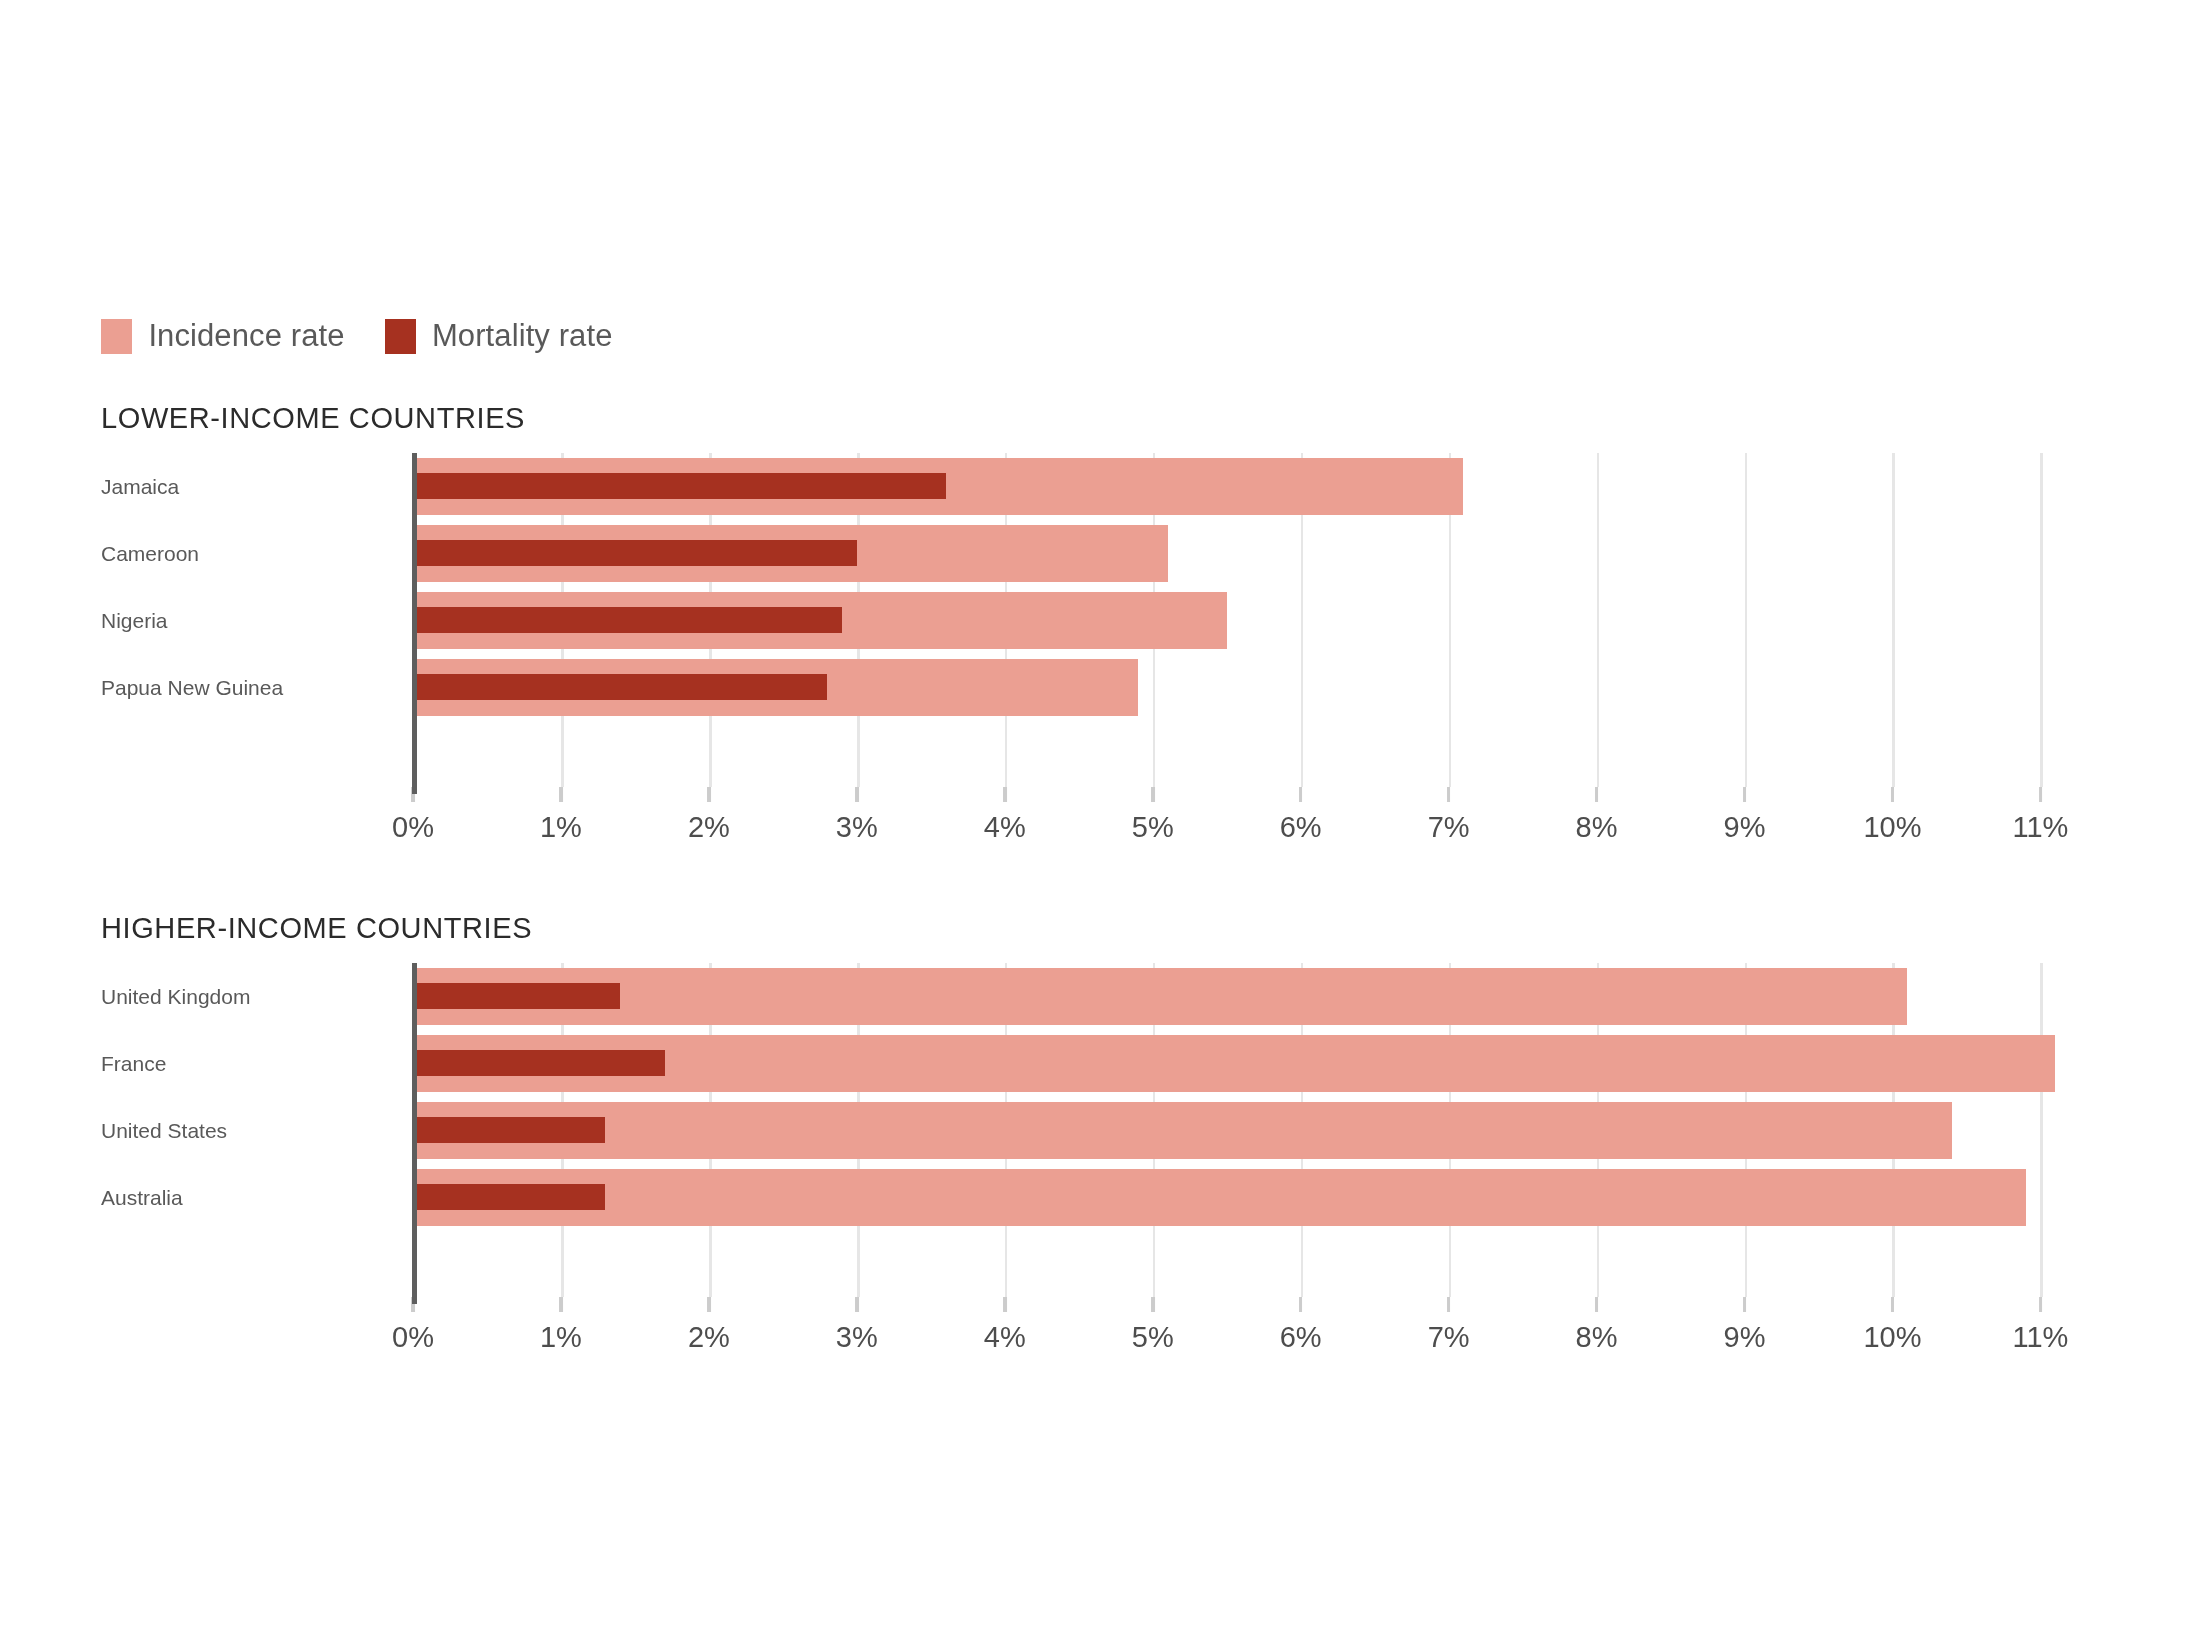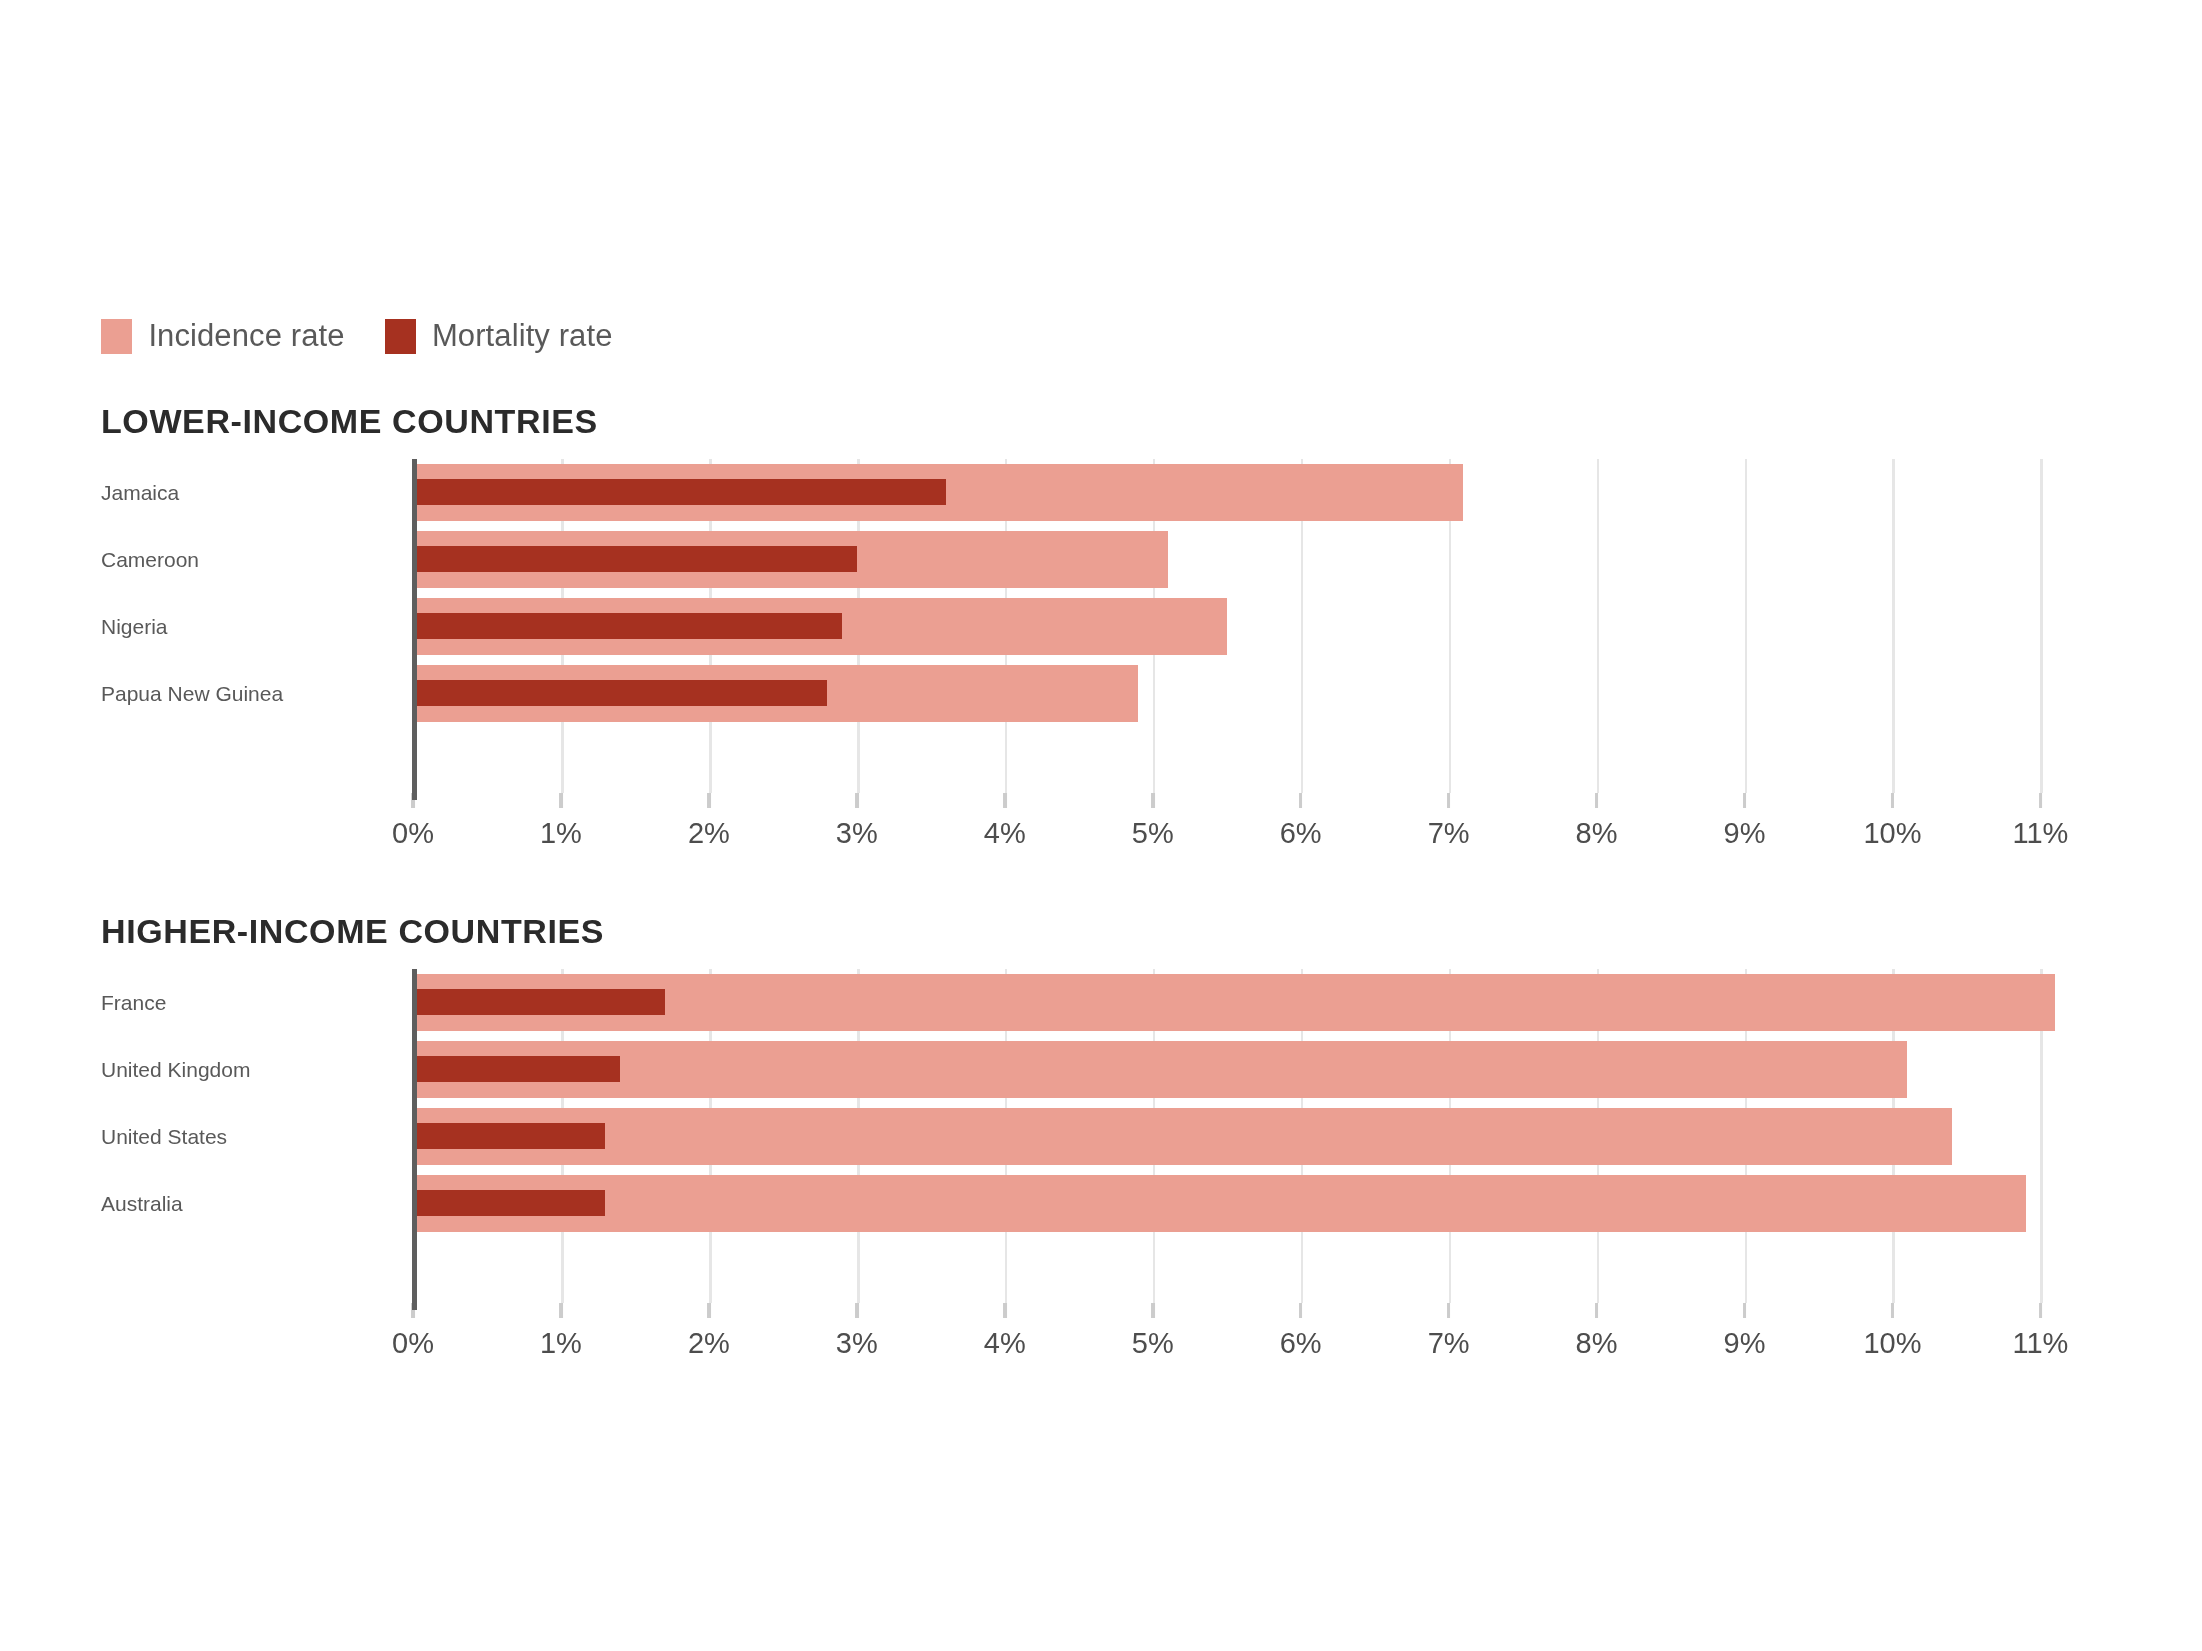--- a/index.html
+++ b/index.html
@@ -50,22 +50,22 @@
 
   
   .section {
     position: absolute;
     left: 101px;
   }
   .section-1 { top: 402px; }
   .section-2 { top: 912px; }
 
   .section-title {
-    font-size: 34px;
-    font-weight: bold;
+    font-size: 29px;
+    font-weight: normal;
     color: #2b2b2b;
     letter-spacing: 0.6px;
     margin: 0 0 18.3px 0;
     white-space: nowrap;
   }
 
   
   .chart {
     position: relative;
     width: 2006px;
@@ -299,31 +299,31 @@
             <div class="gridline" style="left: 43.6681%; background: rgb(230, 230, 230);"></div>
             <div class="gridline" style="left: 52.4017%; background: rgb(230, 230, 230);"></div>
             <div class="gridline" style="left: 61.1354%; background: rgb(230, 230, 230);"></div>
             <div class="gridline" style="left: 69.869%; background: rgb(230, 230, 230);"></div>
             <div class="gridline" style="left: 78.6026%; background: rgb(230, 230, 230);"></div>
             <div class="gridline" style="left: 87.3362%; background: rgb(230, 230, 230);"></div>
             <div class="gridline" style="left: 96.0699%; background: rgb(230, 230, 230);"></div>
           </div>
         <div class="axis-line" style="left: 311px; height: 341px; background: rgb(94, 94, 94);"></div>
       <div class="row">
+            <div class="row-label">United Kingdom</div>
+            <div class="row-plot">
+              <div class="bar-incidence" style="width: 88.2096%; background: rgb(235, 159, 146);"></div>
+              <div class="bar-mortality" style="width: 12.2271%; background: rgb(166, 49, 32);"></div>
+            </div>
+          </div>
+          <div class="row">
             <div class="row-label">France</div>
             <div class="row-plot">
               <div class="bar-incidence" style="width: 96.9432%; background: rgb(235, 159, 146);"></div>
               <div class="bar-mortality" style="width: 14.8472%; background: rgb(166, 49, 32);"></div>
-            </div>
-          </div>
-          <div class="row">
-            <div class="row-label">United Kingdom</div>
-            <div class="row-plot">
-              <div class="bar-incidence" style="width: 88.2096%; background: rgb(235, 159, 146);"></div>
-              <div class="bar-mortality" style="width: 12.2271%; background: rgb(166, 49, 32);"></div>
             </div>
           </div>
           <div class="row">
             <div class="row-label">United States</div>
             <div class="row-plot">
               <div class="bar-incidence" style="width: 90.8297%; background: rgb(235, 159, 146);"></div>
               <div class="bar-mortality" style="width: 11.3537%; background: rgb(166, 49, 32);"></div>
             </div>
           </div>
           <div class="row">

